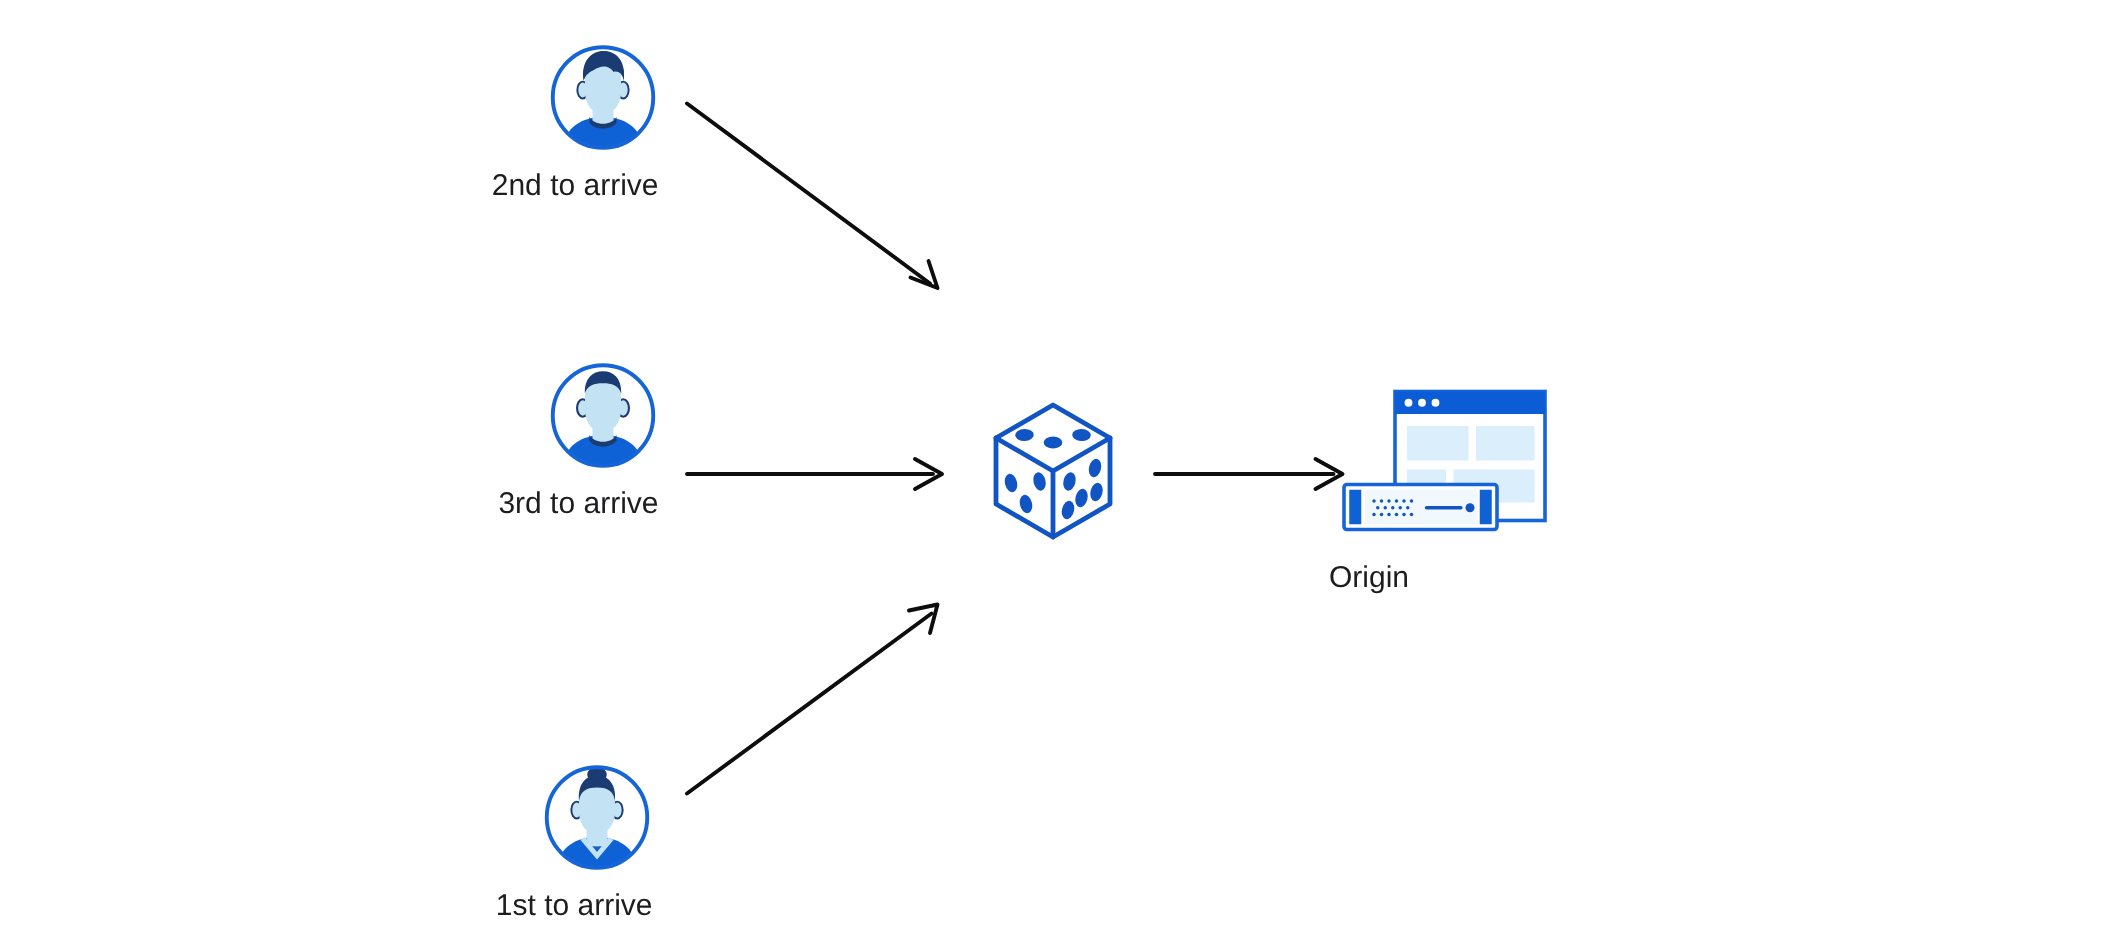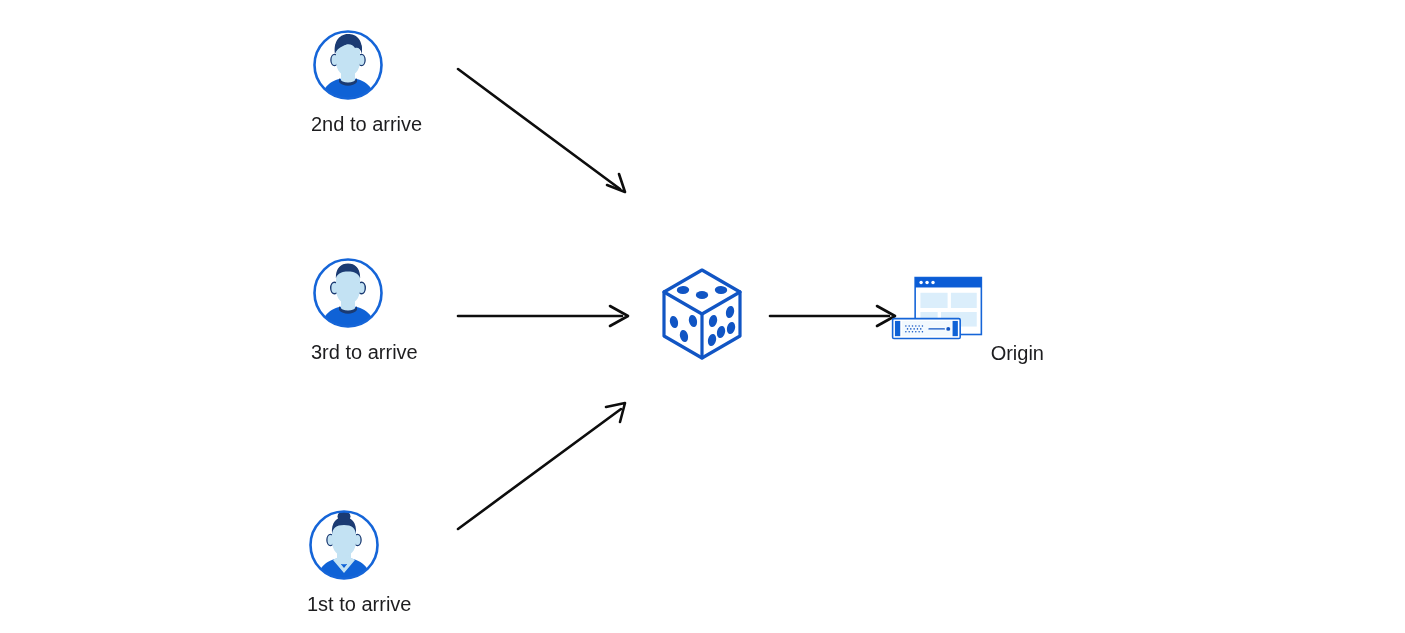--- a/index.html
+++ b/index.html
@@ -16,21 +16,21 @@
     position: relative;
     width: 1405px;
     height: 633px;
     background: #ffffff;
     overflow: hidden;
   }
   .node {
     position: absolute;
     display: flex;
     flex-direction: column;
-    align-items: flex-start;
+    align-items: flex-end;
   }
   .node-art {
     display: block;
   }
   .node-label {
     margin-top: 10px;
     font-size: 20px;
     line-height: 24px;
     color: #1d1d1f;
     white-space: nowrap;
@@ -43,22 +43,22 @@
     width: 1405px;
     height: 633px;
     pointer-events: none;
   }
   .dice-node {
     position: absolute;
   }
   .origin-node {
     position: absolute;
     display: flex;
-    flex-direction: row;
-    align-items: flex-end;
+    flex-direction: column;
+    align-items: flex-start;
   }
 </style>
 </head>
 <body>
 
 <div id="canvas">
 
   <svg class="arrow-layer" viewBox="0 0 1405 633" width="1405" height="633" aria-hidden="true">
 
     <g>
@@ -104,21 +104,21 @@
         <path d="M25 24 C25 15 30 11 37 11 C44 11 49 15 49 24 L49 33 C49 43 43 48 37 48 C31 48 25 43 25 33 Z" fill="#c3e2f3"></path>
 
         <path d="M24 26 C22 12 30 6 37 6 C45 6 52 11 51 25 C50 21 47 19 44 20 C42 16 36 15 32 18 C28 20 25 22 24 26 Z" fill="#1b3b73"></path>
         <path d="M24.5 25 C26 20 30 17 34 17 C38 14 45 15 47 19 C49 21 50.5 23 51 26 L51 20 C50 13 44 8 37 8 C30 8 24.5 13 24 20 Z" fill="#1b3b73"></path>
       </g>
       <circle cx="37" cy="37" r="33.5" fill="none" stroke="#1565d8" stroke-width="2.6"></circle>
     </svg>
     <div class="node-label">2nd to arrive</div>
   </div>
 
-  <div class="node" style="left:311px; top:256px; width:128px;">
+  <div class="node" style="left:311px; top:240px; width:128px;">
     <svg class="node-art" width="74" height="74" viewBox="0 0 74 74">
       <defs>
         <clipPath id="clipB">
             <circle cx="37" cy="37" r="33.5"></circle>
           </clipPath>
       </defs>
       <circle cx="37" cy="37" r="33.5" fill="#ffffff"></circle>
       <g clip-path="url(#clipB)">
         <path d="M10 74 C10 58 22 50 37 50 C52 50 64 58 64 74 Z" fill="#0f62d6"></path>
         <path d="M30 42 h14 v12 c0 3 -14 3 -14 0 Z" fill="#c3e2f3"></path>

